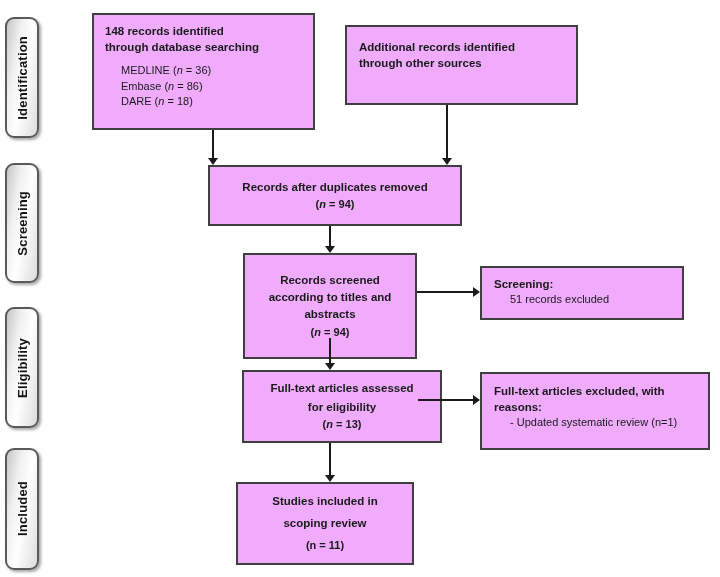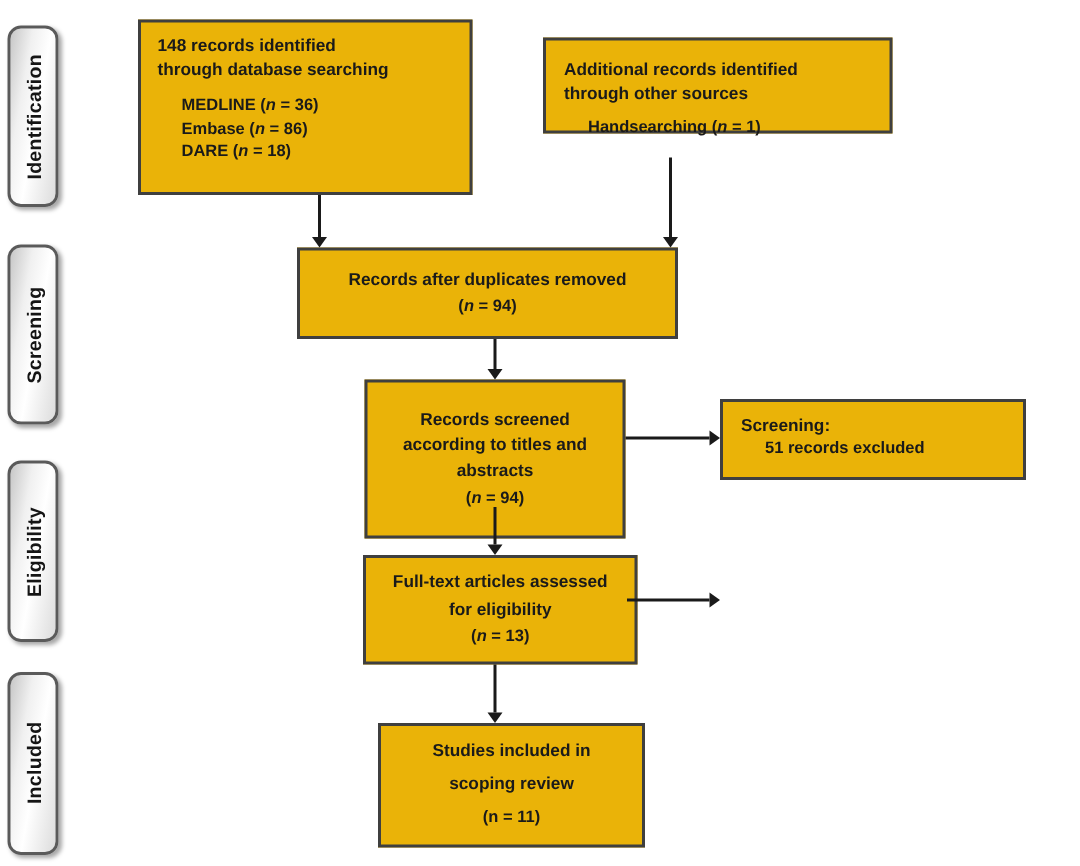--- a/index.html
+++ b/index.html
@@ -44,40 +44,40 @@
   #stage-identification { top: 17px;  height: 121px; }
   #stage-screening      { top: 163px; height: 120px; }
   #stage-eligibility    { top: 307px; height: 121px; }
   #stage-included       { top: 448px; height: 122px; }
 
   
   .fbox {
     position: absolute;
     box-sizing: border-box;
     border: 2px solid var(--box-border);
-    background: #eab308;
+    background: #f0abfc;
     font-size: 11px;
     line-height: 1.4;
     color: var(--text);
   }
   .box-title { font-weight: 700; font-size: 11.5px; }
-  .box-line  { font-weight: 700; padding-left: 16px; }
+  .box-line  { font-weight: 400; padding-left: 16px; }
   .count     { font-weight: 700; }
   .centered  { text-align: center; display: flex; flex-direction: column; justify-content: center; }
 
   #box-db            { left: 92px;  top: 13px;  width: 223px; height: 117px; padding: 8px 11px; }
   #box-db .box-title { margin-bottom: 8px; }
-  #box-other            { left: 362px; top: 25px;  width: 233px; height: 64px;  padding: 12px 12px; }
+  #box-other            { left: 345px; top: 25px;  width: 233px; height: 80px;  padding: 12px 12px; }
   #box-other .box-title { margin-bottom: 7px; }
-  #box-dup           { left: 198px; top: 165px; width: 254px; height: 61px; line-height: 1.5; }
+  #box-dup           { left: 208px; top: 165px; width: 254px; height: 61px; line-height: 1.5; }
   #box-screened      { left: 243px; top: 253px; width: 174px; height: 106px; line-height: 1.5; }
   #box-screening-excl{ left: 480px; top: 266px; width: 204px; height: 54px; padding: 8px 12px; }
-  #box-fulltext      { left: 242px; top: 370px; width: 183px; height: 73px; line-height: 1.6; }
+  #box-fulltext      { left: 242px; top: 370px; width: 200px; height: 73px; line-height: 1.6; }
   #box-fulltext-excl { left: 480px; top: 372px; width: 230px; height: 78px; padding: 9px 12px; }
-  #box-included      { left: 252px; top: 482px; width: 178px; height: 83px; line-height: 1.9; }
+  #box-included      { left: 236px; top: 482px; width: 178px; height: 83px; line-height: 1.9; }
 
   
   .arr-v {
     position: absolute;
     width: 2px;
     background: var(--arrow);
   }
   .arr-v::after {
     content: "";
     position: absolute;
@@ -133,23 +133,20 @@
     <div class="box-title">148 records identified<br>through database searching</div>
     <div>
         <div class="box-line">MEDLINE (<i>n</i> = 36)</div>
         <div class="box-line">Embase (<i>n</i> = 86)</div>
         <div class="box-line">DARE (<i>n</i> = 18)</div>
       </div>
   </div>
 
   <div class="fbox" id="box-other">
     <div class="box-title">Additional records identified<br>through other sources</div>
-    <div>
-        <div class="box-line">Handsearching (<i>n</i> = 1)</div>
-      </div>
   </div>
 
   <div class="fbox centered" id="box-dup">
     <div class="box-title">Records after duplicates removed</div>
     <div class="count">(<i>n</i> = 94)</div>
   </div>
 
   <div class="fbox centered" id="box-screened">
     <div class="box-title">Records screened<br>according to titles and<br>abstracts</div>
     <div class="count">(<i>n</i> = 94)</div>
@@ -160,20 +157,26 @@
     <div>
         <div class="box-line">51 records excluded</div>
       </div>
   </div>
 
   <div class="fbox centered" id="box-fulltext">
     <div class="box-title">Full-text articles assessed<br>for eligibility</div>
     <div class="count">(<i>n</i> = 13)</div>
   </div>
 
+  <div class="fbox" id="box-fulltext-excl">
+    <div class="box-title">Full-text articles excluded, with<br>reasons:</div>
+    <div>
+        <div class="box-line">- Updated systematic review (n=1)</div>
+      </div>
+  </div>
 
   <div class="fbox centered" id="box-included">
     <div class="box-title">Studies included in<br>scoping review</div>
     <div class="count">(n = 11)</div>
   </div>
 
   <div class="arr-v" id="arrow-db-to-dup"></div>
   <div class="arr-v" id="arrow-other-to-dup"></div>
   <div class="arr-v" id="arrow-dup-to-screened"></div>
   <div class="arr-h" id="arrow-screened-to-excl"></div>

